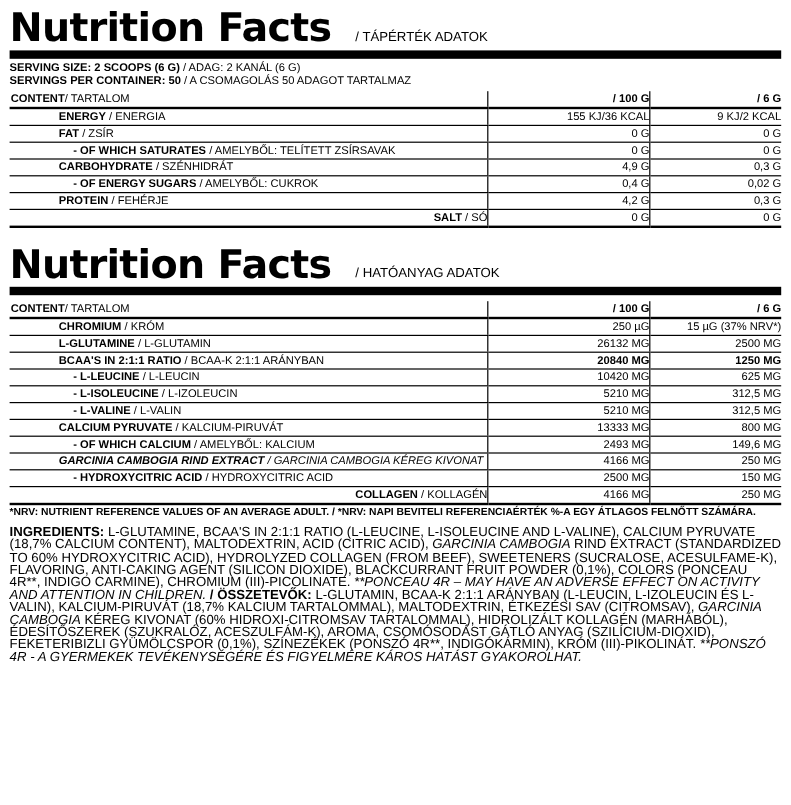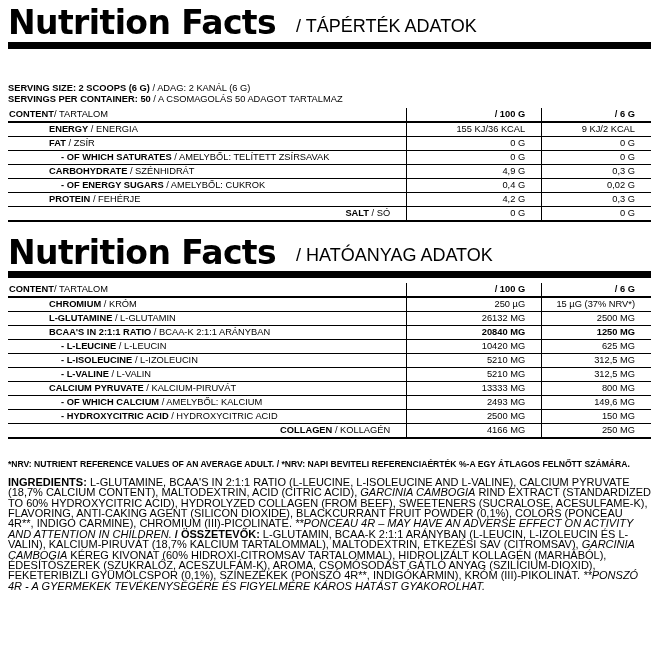--- a/index.html
+++ b/index.html
@@ -26,48 +26,47 @@
   .title-main {
     font-family: "DejaVu Sans", sans-serif;
     font-weight: bold;
     font-size: 33px;
     letter-spacing: -0.6px;
     line-height: 1.05;
     white-space: nowrap;
   }
   .title-sub {
     font-family: "Liberation Sans", sans-serif;
-    font-size: 18px;
+    font-size: 11px;
     font-weight: normal;
     padding-bottom: 4px;
     white-space: nowrap;
     text-align: right;
   }
   .rule-thick {
     border-top: 7px solid #000;
     margin-top: 1px;
   }
 
   
   .serving {
     font-size: 9.3px;
     line-height: 11.5px;
     padding: 2px 0 2px 0;
-    margin-top: 32px;
   }
   .serving b { font-weight: bold; }
 
   
   table {
     width: 100%;
     border-collapse: collapse;
     font-size: 9.3px;
   }
   td, th {
-    padding: 1px 16px 1px 1px;
+    padding: 1px 0 1px 1px;
     vertical-align: bottom;
     text-align: left;
     font-weight: normal;
     line-height: 11px;
   }
   .col-name { width: 62%; }
   .col-v1 { width: 21%; text-align: right; }
   .col-v2 { width: 17%; text-align: right; }
 
   thead td { font-weight: bold; }
@@ -88,21 +87,21 @@
 
   
   .gap-lg { height: 14px; }
   .gap-sm { height: 5px; }
 
   
   .nrv {
     font-size: 8.6px;
     font-weight: bold;
     line-height: 10.5px;
-    padding-top: 20px;
+    padding-top: 0;
   }
   .ingredients {
     font-size: 11px;
     line-height: 10.4px;
     padding-top: 7px;
     text-align: left;
   }
   .ingredients .lead { font-weight: bold; }
   .ingredients i { font-style: italic; }
   .ingredients b { font-weight: bold; }
@@ -230,20 +229,25 @@
         <td class="col-name"><span class="bold">CALCIUM PYRUVATE</span> <span>/ KALCIUM-PIRUVÁT</span></td>
         <td class="col-v1">13333 MG</td>
         <td class="col-v2">800 MG</td>
       </tr>
       <tr>
         <td class="col-name indent"><span class="bold">- OF WHICH CALCIUM</span> <span>/ AMELYBŐL: KALCIUM</span></td>
         <td class="col-v1">2493 MG</td>
         <td class="col-v2">149,6 MG</td>
       </tr>
       <tr>
+        <td class="col-name"><span class="bold ital">GARCINIA CAMBOGIA RIND EXTRACT</span> <span class="ital">/ GARCINIA CAMBOGIA KÉREG KIVONAT</span></td>
+        <td class="col-v1">4166 MG</td>
+        <td class="col-v2">250 MG</td>
+      </tr>
+      <tr>
         <td class="col-name indent"><span class="bold">- HYDROXYCITRIC ACID</span> <span>/ HYDROXYCITRIC ACID</span></td>
         <td class="col-v1">2500 MG</td>
         <td class="col-v2">150 MG</td>
       </tr>
       <tr>
         <td class="col-name"><span class="bold">COLLAGEN</span> <span>/ KOLLAGÉN</span></td>
         <td class="col-v1">4166 MG</td>
         <td class="col-v2">250 MG</td>
       </tr>
     </tbody>

